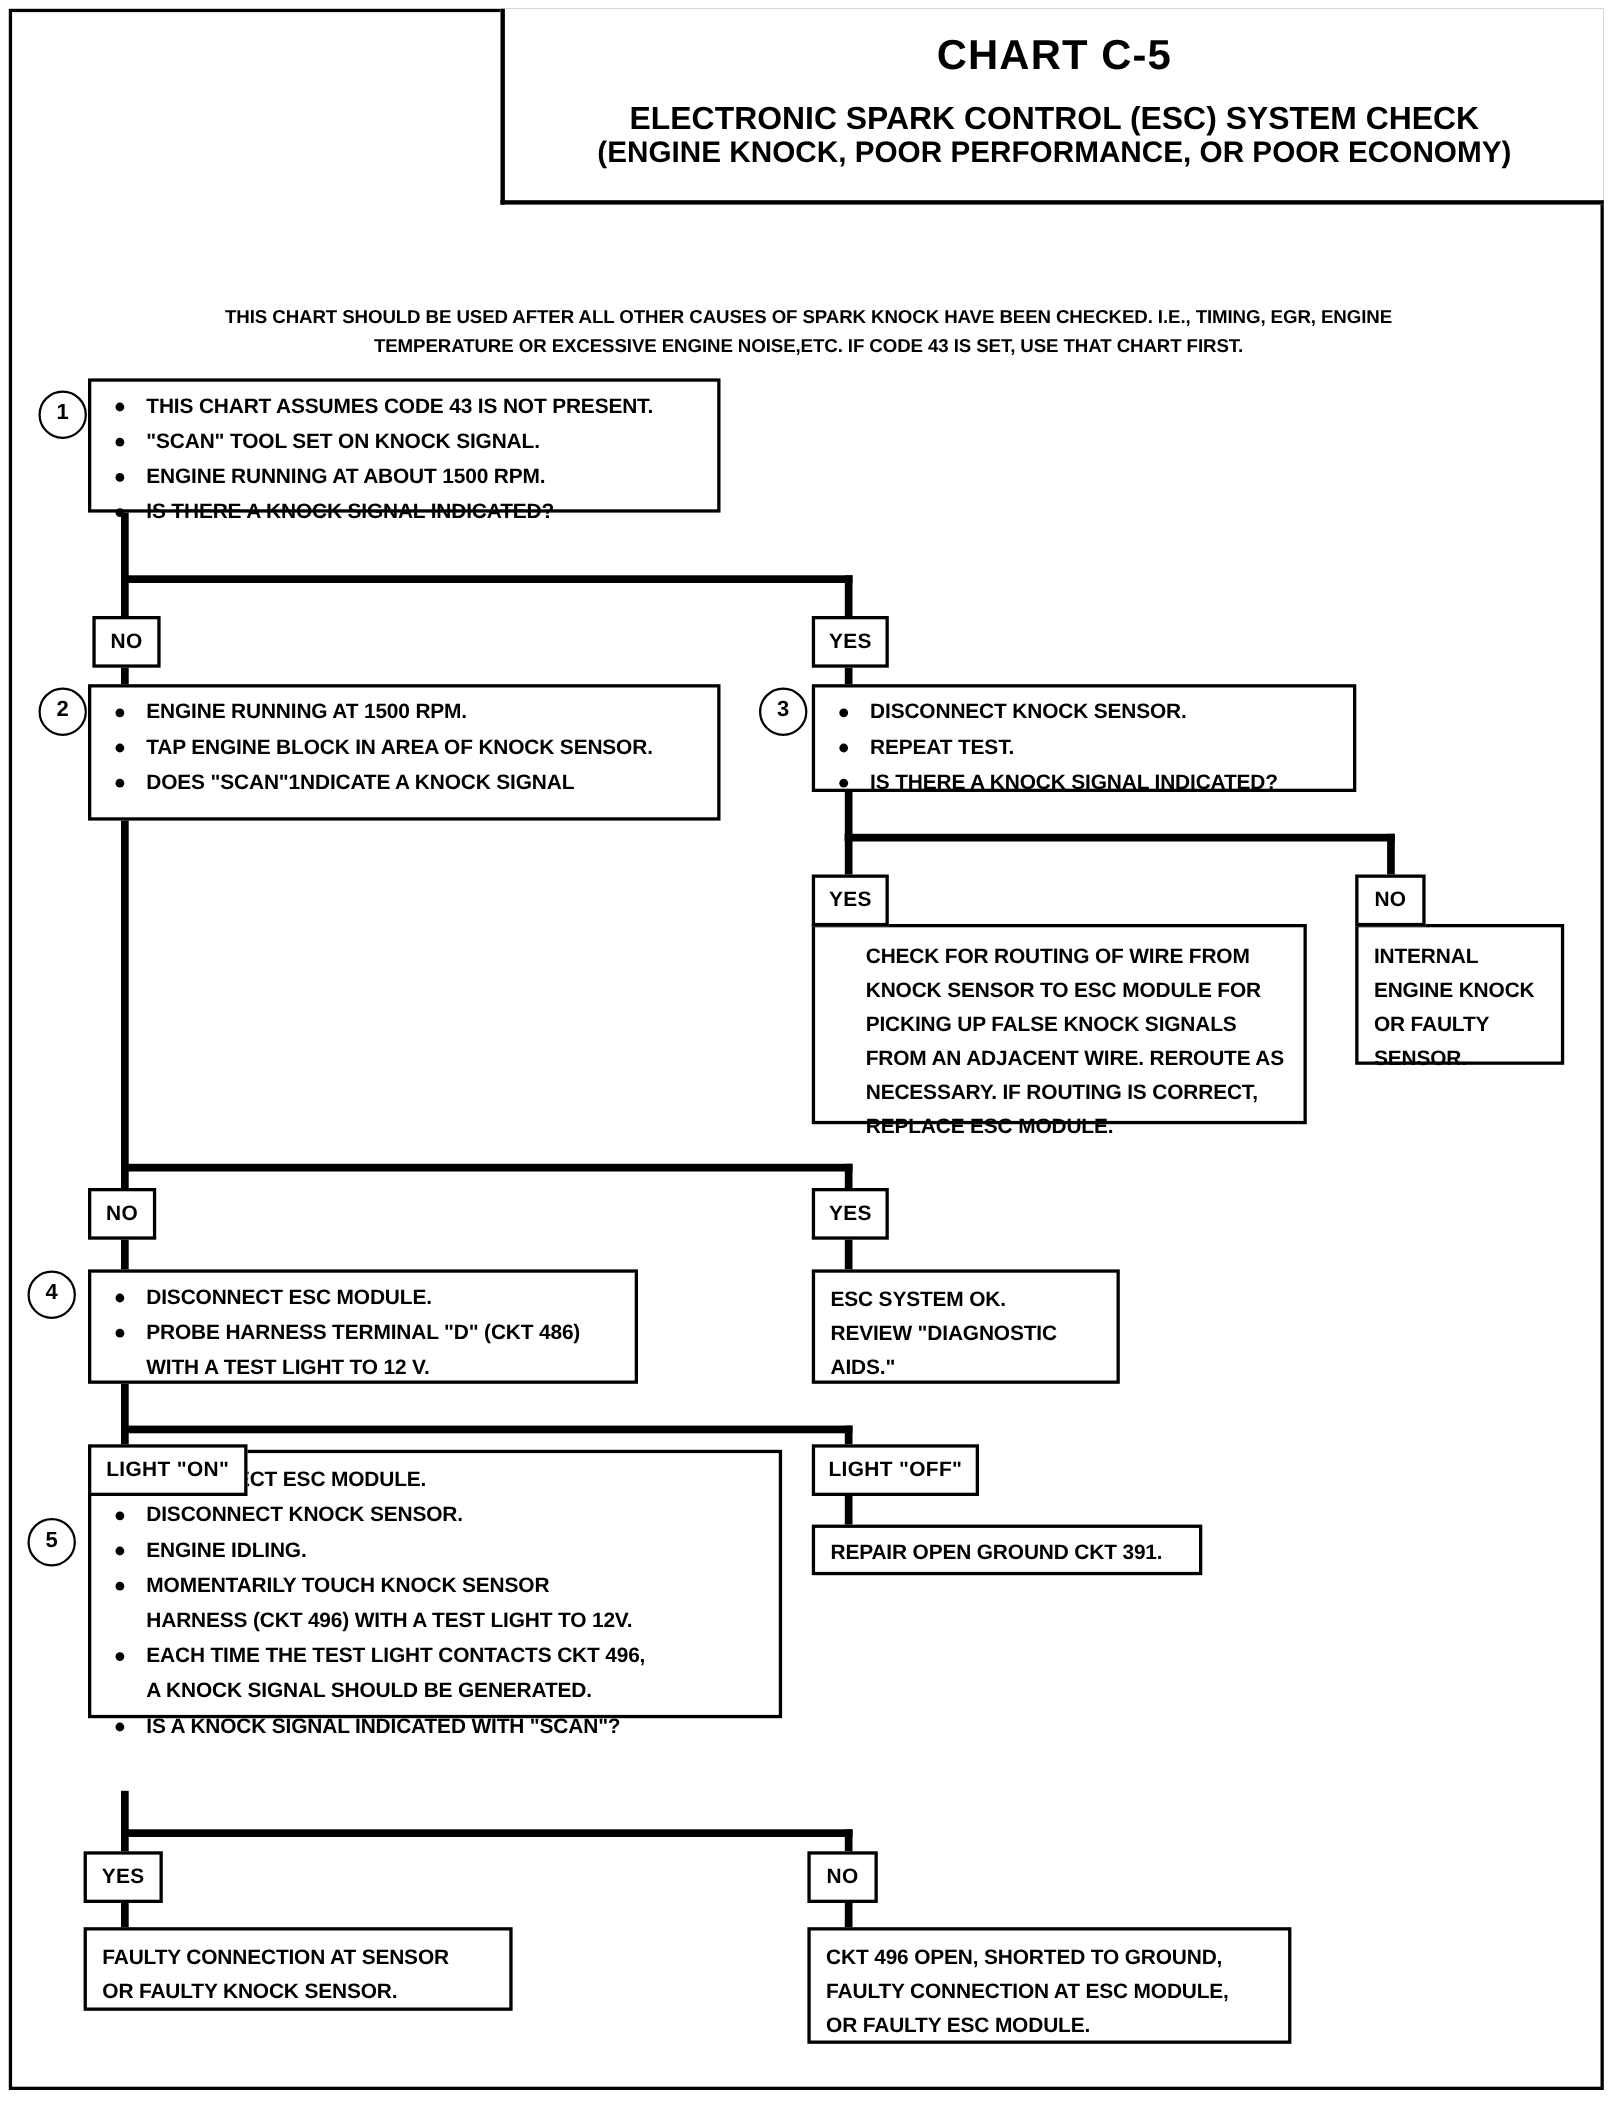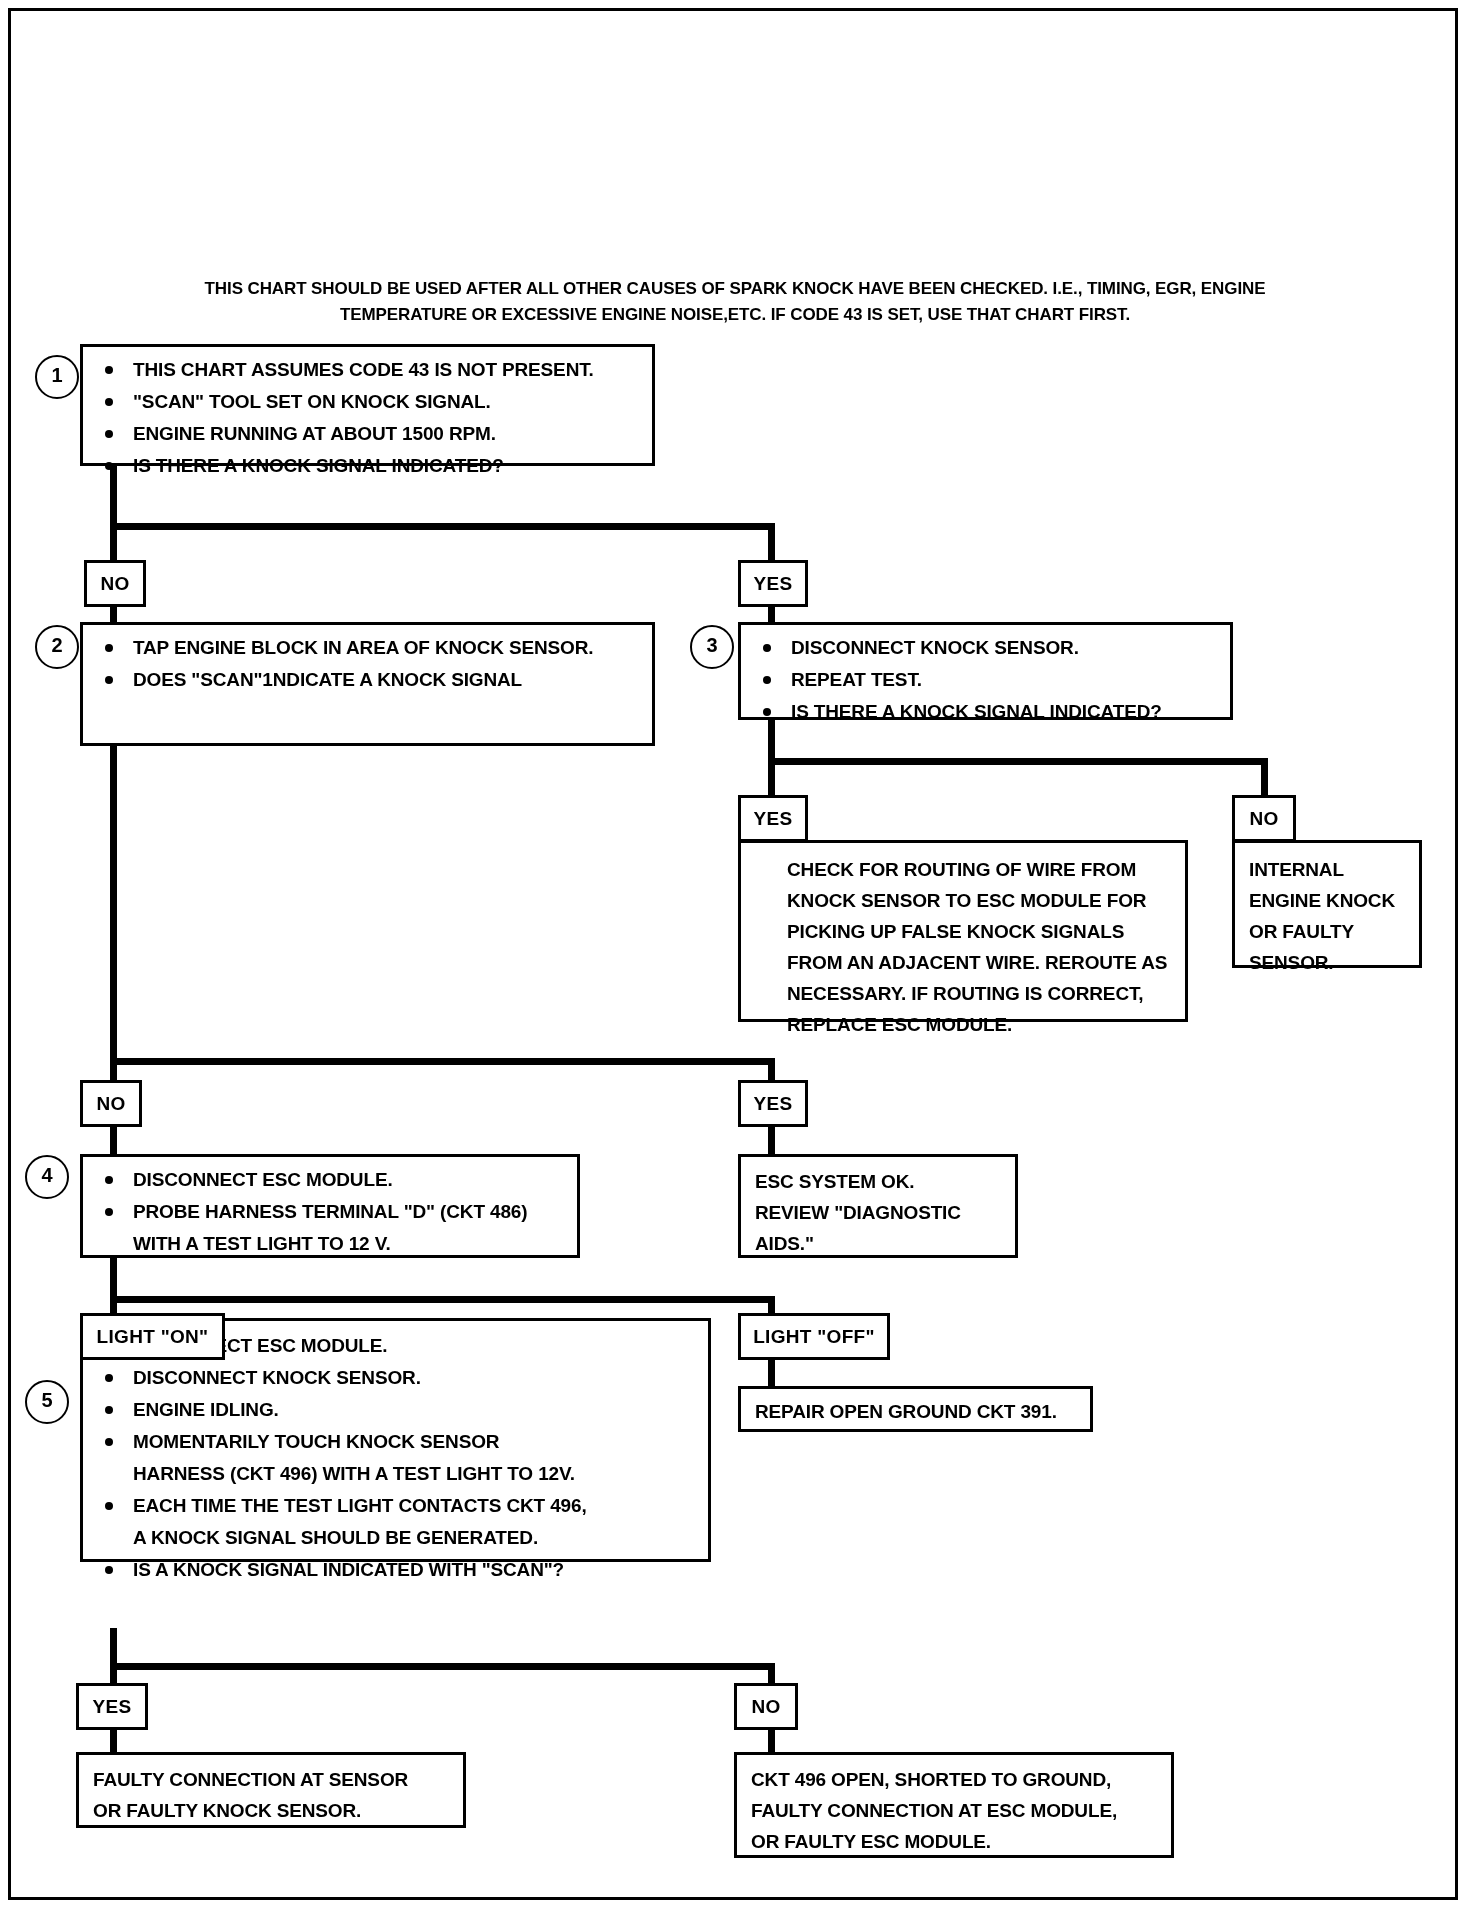--- a/index.html
+++ b/index.html
@@ -148,20 +148,25 @@
     z-index:2;
   }
 </style>
 </head>
 <body>
 
 <div id="page">
 
   <div class="page-border"></div>
 
+  <div class="title-block">
+    <div class="chart-id">CHART C-5</div>
+    <div class="chart-title">ELECTRONIC SPARK CONTROL (ESC) SYSTEM CHECK</div>
+    <div class="chart-subtitle">(ENGINE KNOCK, POOR PERFORMANCE, OR POOR ECONOMY)</div>
+  </div>
 
   <div class="intro">
     <div>THIS CHART SHOULD BE USED AFTER ALL OTHER CAUSES OF SPARK KNOCK HAVE BEEN CHECKED.  I.E., TIMING, EGR, ENGINE</div>
     <div>TEMPERATURE OR EXCESSIVE ENGINE NOISE,ETC.  IF CODE 43 IS SET, USE THAT CHART FIRST.</div>
   </div>
 
   <div class="ln" style="left:110px; top:465px; width:7px; height:65px;"></div>
   <div class="ln" style="left:110px; top:523px; width:665px; height:7px;"></div>
   <div class="ln" style="left:110px; top:523px; width:7px; height:45px;"></div>
   <div class="ln" style="left:768px; top:523px; width:7px; height:45px;"></div>
@@ -213,20 +218,21 @@
     <span style="line-height:41px;">NO</span>
   </div>
   <div class="label-box" style="left:738px; top:560px; width:70px; height:47px;">
     <span style="line-height:41px;">YES</span>
   </div>
 
   <div class="stepnum" style="left:35px; top:625px;">2</div>
   <div class="box" style="left:80px; top:622px; width:575px; height:124px;">
     <div class="inner">
       <ul class="bul">
+        <li>ENGINE RUNNING AT 1500 RPM.</li>
         <li>TAP ENGINE BLOCK IN AREA OF KNOCK SENSOR.</li>
         <li>DOES "SCAN"1NDICATE A KNOCK SIGNAL</li>
       </ul>
     </div>
   </div>
 
   <div class="stepnum" style="left:690px; top:625px;">3</div>
   <div class="box" style="left:738px; top:622px; width:495px; height:98px;">
     <div class="inner">
       <ul class="bul">

